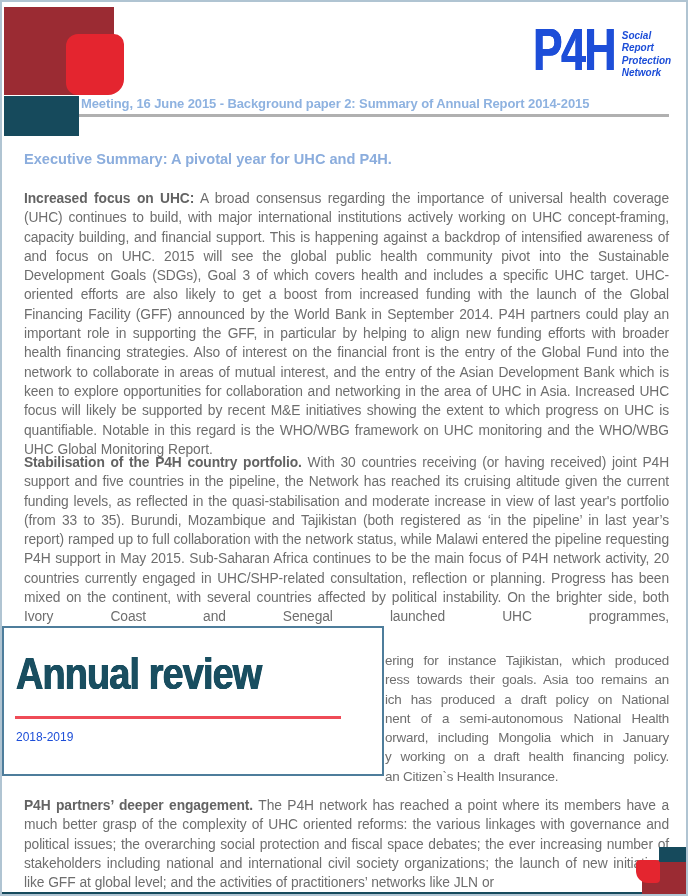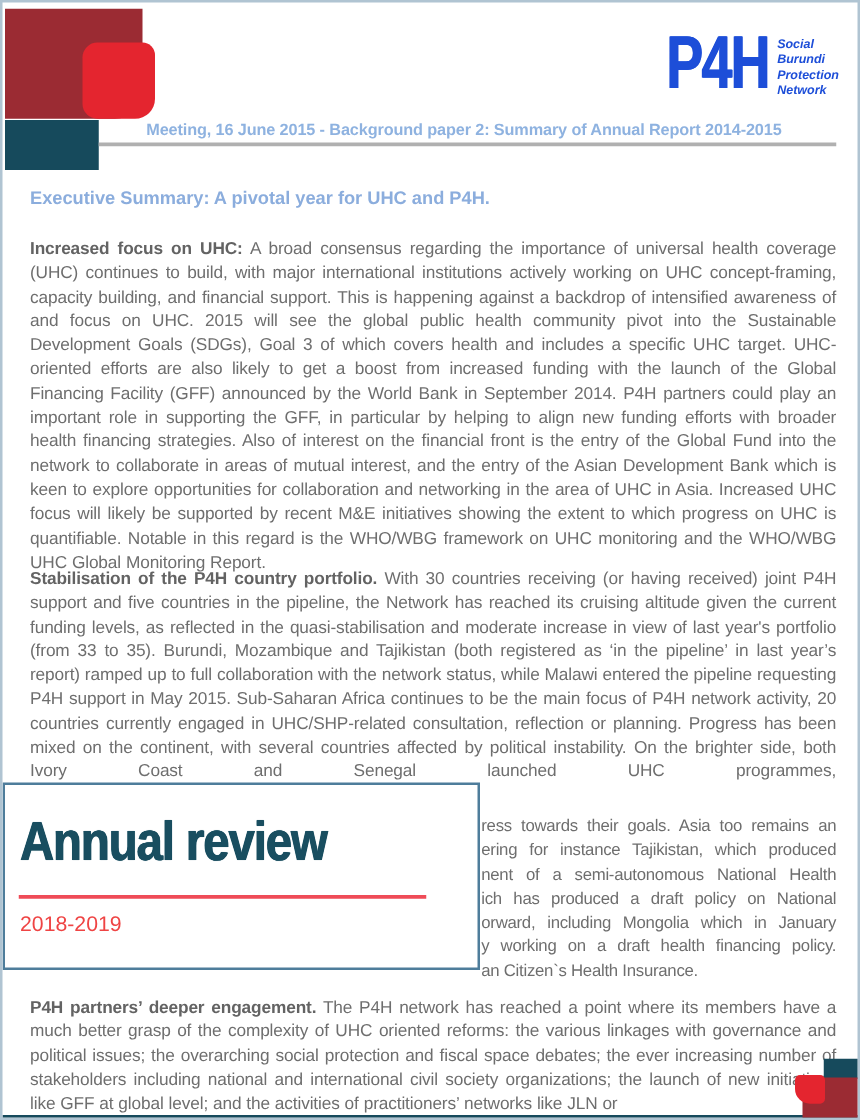--- a/index.html
+++ b/index.html
@@ -13,21 +13,21 @@
   .deco-tl-red{position:absolute;left:64px;top:32px;width:58px;height:61px;background:#e4252f;border-radius:12px 10px 16px 12px;}
   .deco-tl-teal{position:absolute;left:2px;top:94px;width:75px;height:40px;background:#164a5c;}
   
   .logo{position:absolute;left:531px;top:24px;display:flex;align-items:flex-start;color:#1d4ed8;}
   .logo-word{font-size:60px;font-weight:bold;line-height:48px;letter-spacing:-2px;
     transform:scaleX(.74);transform-origin:left top;
     text-shadow:.5px 0 0 currentColor,-.5px 0 0 currentColor;}
   .logo-tagline{margin-left:-22px;padding-top:4px;font-size:10px;line-height:12.4px;font-style:italic;font-weight:bold;}
   
   .header-title{position:absolute;left:79px;top:94px;font-size:13px;font-weight:bold;color:#8eb2e0;
-    letter-spacing:-.1px;white-space:nowrap;margin-left:36px;}
+    letter-spacing:-.1px;white-space:nowrap;}
   .header-rule{position:absolute;left:77px;top:112px;width:590px;height:3px;background:#b0b0b0;}
   
   .heading{position:absolute;left:22px;top:149px;width:645px;font-size:14.6px;font-weight:bold;color:#8baddd;}
   .para{position:absolute;left:22px;width:645px;color:#6e6e6e;font-size:13.8px;line-height:19.3px;
     letter-spacing:-.1px;word-spacing:.2px;text-align:justify;hyphens:none;}
   .para b{color:#636363;}
   .p1{top:187px;}
   .p2{top:451px;text-align-last:justify;}
   .p3{top:794px;z-index:1;}
   
@@ -36,60 +36,60 @@
     text-align:justify;text-align-last:justify;white-space:nowrap;overflow:visible;}
   .fragment.last{text-align-last:left;}
   
   .card{position:absolute;left:0;top:624px;width:382px;height:150px;box-sizing:border-box;
     background:#ffffff;border:2px solid #4e7d9b;z-index:5;}
   .card-title{position:absolute;left:12px;top:22px;font-size:44px;font-weight:bold;line-height:48px;
     color:#194e60;letter-spacing:-1px;white-space:nowrap;
     transform:scaleX(.86);transform-origin:left top;
     text-shadow:0 0 .6px currentColor,.5px 0 0 currentColor,-.5px 0 0 currentColor;}
   .card-rule{position:absolute;left:11px;top:88px;width:326px;height:3px;background:#ef4b57;}
-  .card-sub{position:absolute;left:12px;top:102px;font-size:17px;color:#ef4444;}
+  .card-sub{position:absolute;left:12px;top:102px;font-size:12px;color:#1d4ed8;}
   
   .bottom-bar{position:absolute;left:0;top:890px;width:688px;height:4px;background:#164a5c;z-index:4;}
   .deco-br-teal{position:absolute;left:657px;top:845px;width:29px;height:16px;background:#164a5c;z-index:6;}
   .deco-br-maroon{position:absolute;left:640px;top:860px;width:46px;height:36px;background:#9b2b33;z-index:6;}
   .deco-br-red{position:absolute;left:634px;top:858px;width:24px;height:23px;background:#e4252f;border-radius:4px 4px 4px 12px;z-index:7;}
 </style>
 </head>
 <body>
 
 <div class="page">
 
   <div class="deco-tl-maroon"></div>
   <div class="deco-tl-red"></div>
   <div class="deco-tl-teal"></div>
 
   <div class="logo">
     <div class="logo-word">P4H</div>
     <div class="logo-tagline">
       <div>Social</div>
-      <div>Burundi</div>
+      <div>Report</div>
       <div>Protection</div>
       <div>Network</div>
     </div>
   </div>
 
   <div class="header-title">Meeting, 16 June 2015 - Background paper 2:  Summary of Annual Report 2014-2015</div>
   <div class="header-rule"></div>
 
   <div class="heading">Executive Summary: A pivotal year for UHC and P4H.</div>
 
   <div class="para p1"><b>Increased focus on UHC:</b><span> A broad consensus regarding the importance of universal health coverage (UHC) continues to build, with major international institutions actively working on UHC concept-framing, capacity building, and financial support. This is happening against a backdrop of intensified awareness of and focus on UHC. 2015 will see the global public health community pivot into the Sustainable Development Goals (SDGs), Goal 3 of which covers health and includes a specific UHC target. UHC-oriented efforts are also likely to get a boost from increased funding with the launch of the Global Financing Facility (GFF) announced by the World Bank in September 2014. P4H partners could play an important role in supporting the GFF, in particular by helping to align new funding efforts with broader health financing strategies. Also of interest on the financial front is the entry of the Global Fund into the network to collaborate in areas of mutual interest, and the entry of the Asian Development Bank which is keen to explore opportunities for collaboration and networking in the area of UHC in Asia. Increased UHC focus will likely be supported by recent M&amp;E initiatives showing the extent to which progress on UHC is quantifiable. Notable in this regard is the WHO/WBG framework on UHC monitoring and the WHO/WBG UHC Global Monitoring Report.</span></div>
 
   <div class="para p2"><b>Stabilisation of the P4H country portfolio.</b><span>  With 30 countries receiving (or having received) joint P4H support and five countries in the pipeline, the Network has reached its cruising altitude given the current funding levels, as reflected in the quasi-stabilisation and moderate increase in view of last year's portfolio (from 33 to 35). Burundi, Mozambique and Tajikistan (both registered as ‘in the pipeline’ in last year’s report) ramped up to full collaboration with the network status, while Malawi entered the pipeline requesting P4H support in May 2015. Sub-Saharan Africa continues to be the main focus of P4H network activity, 20 countries currently engaged in UHC/SHP-related consultation, reflection or planning. Progress has been mixed on the continent, with several countries affected by political instability. On the brighter side, both Ivory Coast and Senegal launched UHC programmes,</span></div>
 
   <div class="fragments">
+    <div class="fragment">ering for instance Tajikistan, which produced</div>
     <div class="fragment">ress towards their goals. Asia too remains an</div>
-    <div class="fragment">ering for instance Tajikistan, which produced</div>
+    <div class="fragment">ich has produced a draft policy on National</div>
     <div class="fragment">nent of a semi-autonomous National Health</div>
-    <div class="fragment">ich has produced a draft policy on National</div>
     <div class="fragment">orward, including Mongolia which in January</div>
     <div class="fragment">y working on a draft health financing policy.</div>
     <div class="fragment last">an Citizen`s Health Insurance.</div>
   </div>
 
   <div class="para p3"><b>P4H partners’ deeper engagement.</b><span> The P4H network has reached a point where its members have a much better grasp of the complexity of UHC oriented reforms: the various linkages with governance and political issues; the overarching social protection and fiscal space debates; the ever increasing number of stakeholders including national and international civil society organizations; the launch of new initiatives like GFF at global level; and the activities of practitioners’ networks like JLN or</span></div>
 
   <div class="card">
     <div class="card-title">Annual review</div>
     <div class="card-rule"></div>

